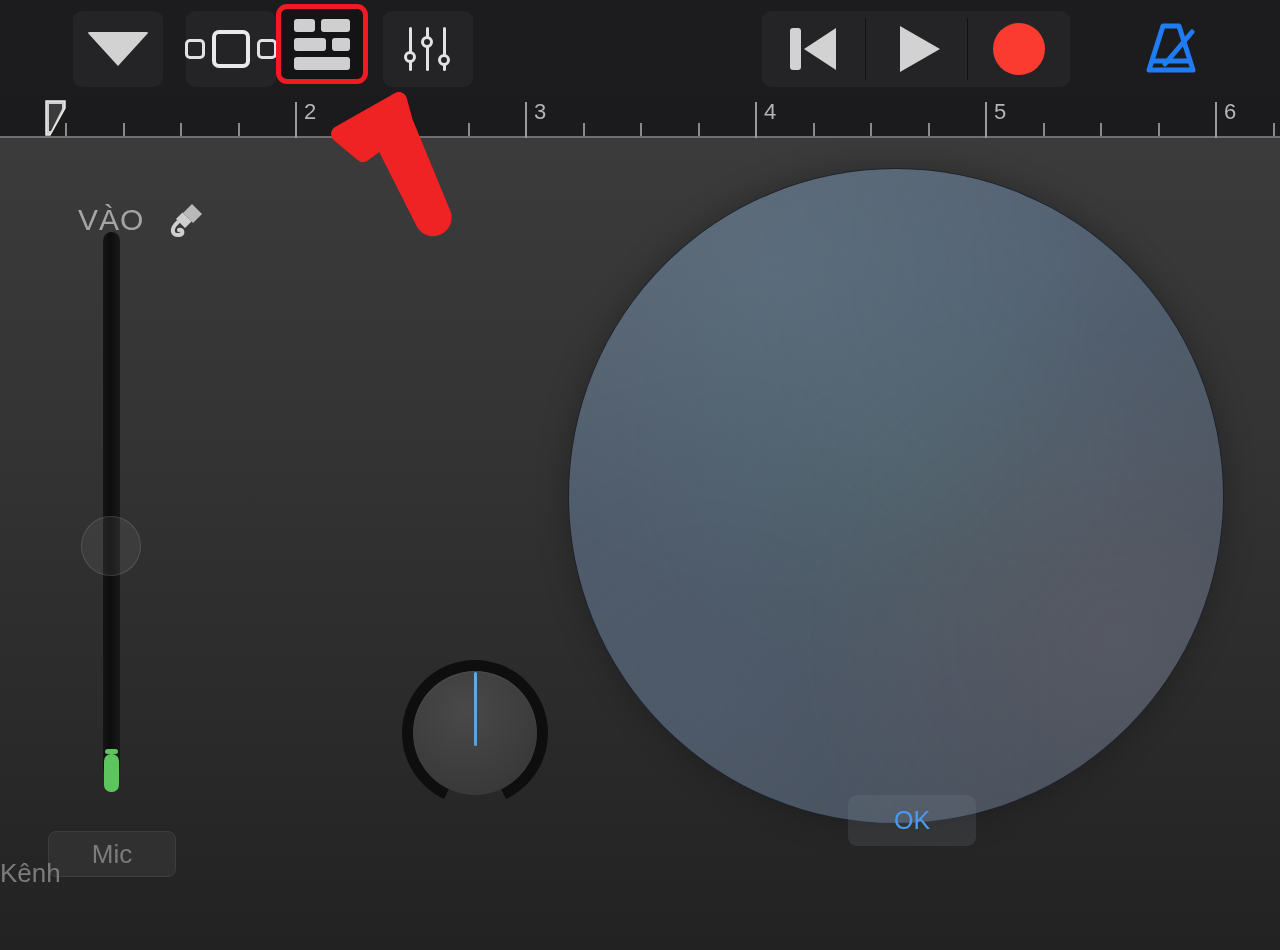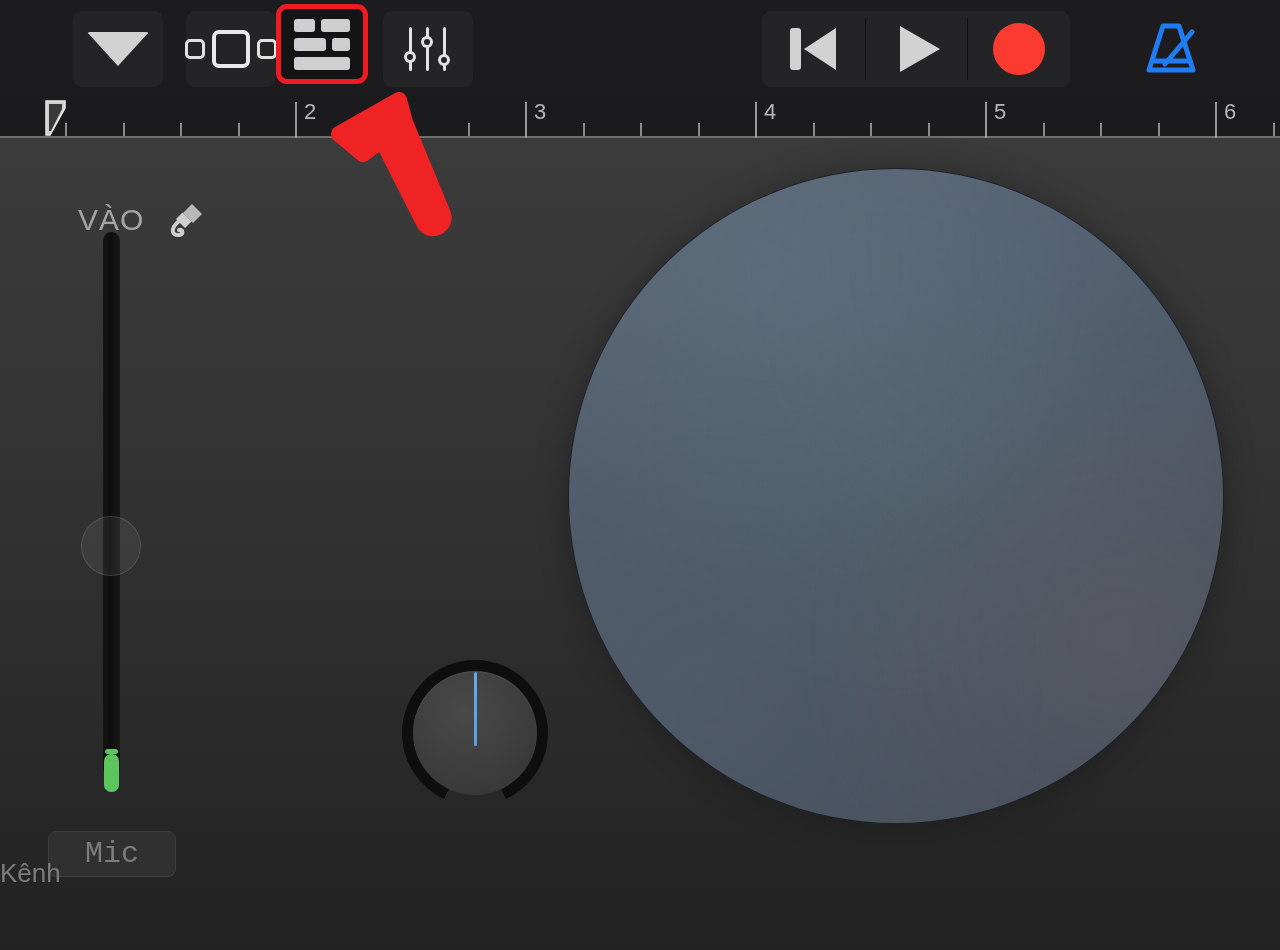--- a/index.html
+++ b/index.html
@@ -118,21 +118,21 @@
   #fader-meter-cap{
     position:absolute; left:105px; top:611px; width:13px; height:5px;
     background:#5ec45e; border-radius:3px;
   }
 
   
   #mic-button{
     position:absolute; left:48px; top:693px; width:128px; height:46px;
     background:#303030; border:1px solid #3d3d3d; border-radius:8px;
     display:flex; align-items:center; justify-content:center;
-    color:#7c7c7c; font-size:30px;font-family:Liberation Mono, monospace;
+    color:#7c7c7c; font-size:26px;
   }
   #channel-label{
     position:absolute; left:0; top:720px; width:224px; text-align:left;
     color:#7c7c7c; font-size:26px;
   }
 
   
   #knob-wrap{ position:absolute; left:402px; top:522px; width:146px; height:146px; }
   #knob-ring{
     position:absolute; inset:0; border-radius:50%;
@@ -304,18 +304,19 @@
   <div id="mic-button">Mic</div>
   <div id="channel-label">Kênh</div>
 
   <div id="knob-wrap">
     <div id="knob-ring"></div>
     <div id="knob-face"></div>
     <div id="knob-pointer"></div>
   </div>
 
   <div id="dialog-circle"></div>
+  <div id="dialog-ok">OK</div>
 
 </div>
 
 <svg id="red-arrow" viewBox="0 0 160 150">
   <path d="M14 42 L74 8 L80 30 L118 122 C122 134, 106 142, 99 131 L57 48 L38 62 Z" fill="#ef2224" stroke="#ef2224" stroke-width="16" stroke-linejoin="round"></path>
 </svg>
 
 </body></html>

